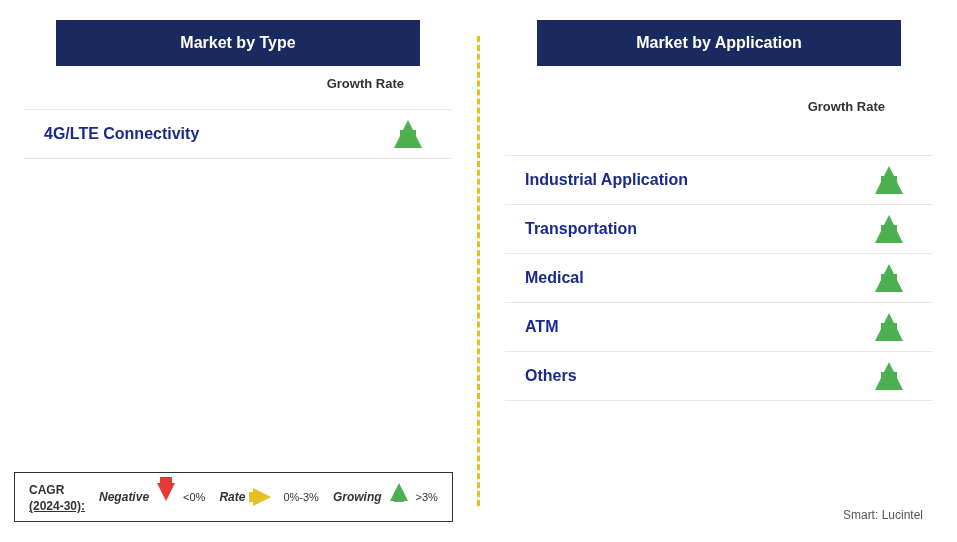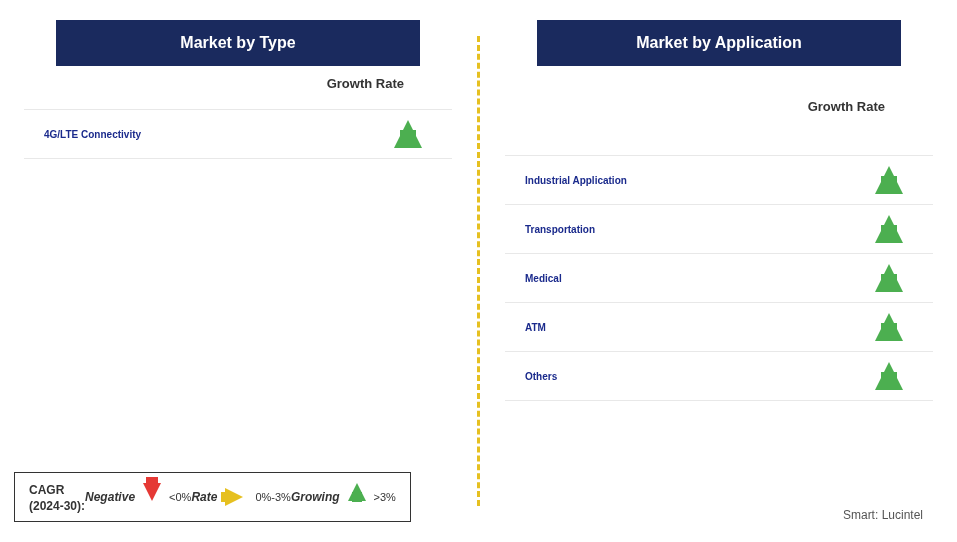--- a/index.html
+++ b/index.html
@@ -61,21 +61,21 @@
       display: flex;
       align-items: center;
       justify-content: space-between;
       padding: 10px 10px 10px 20px;
       border-bottom: 1px solid #e8e8e8;
     }
     .market-item:first-child {
       border-top: 1px solid #e8e8e8;
     }
     .item-label {
-      font-size: 10px;
+      font-size: 16px;
       color: #1a2a8c;
       font-weight: 600;
     }
     .arrow-up {
       width: 0;
       height: 0;
       border-left: 14px solid transparent;
       border-right: 14px solid transparent;
       border-bottom: 28px solid #4caf50;
       position: relative;
@@ -100,21 +100,21 @@
     }
     
     .legend-box {
       position: absolute;
       bottom: 10px;
       left: 10px;
       border: 1.5px solid #333;
       padding: 8px 14px;
       display: flex;
       align-items: center;
-      gap: 0;
+      gap: 14px;
       background: #fff;
     }
     .legend-item {
       display: flex;
       align-items: center;
       gap: 5px;
     }
     .legend-item-label {
       font-size: 11px;
       color: #333;
@@ -204,21 +204,21 @@
     <div class="items-list">
       <div class="market-item">
         <span class="item-label">4G/LTE Connectivity</span>
         <div class="arrow-up"></div>
       </div>
     </div>
 
     <div class="legend-box">
       <div>
         <div style="font-size:12px;font-weight:bold;color:#333;line-height:1.5;">CAGR</div>
-        <div style="font-size:12px;font-weight:bold;color:#333;">(2024-30):</div>
+        <div style="font-size:12px;font-weight:bold;color:#333;text-decoration:underline;">(2024-30):</div>
       </div>
       <div class="legend-item">
         <span class="legend-italic" style="color:#333;">Negative</span>
         <div style="position:relative;width:18px;height:28px;margin:0 3px;">
           <div class="arrow-down-red"></div>
         </div>
         <span class="legend-item-label">&lt;0%</span>
       </div>
       <div class="legend-item">
         <span class="legend-italic" style="color:#333;">Rate</span>

